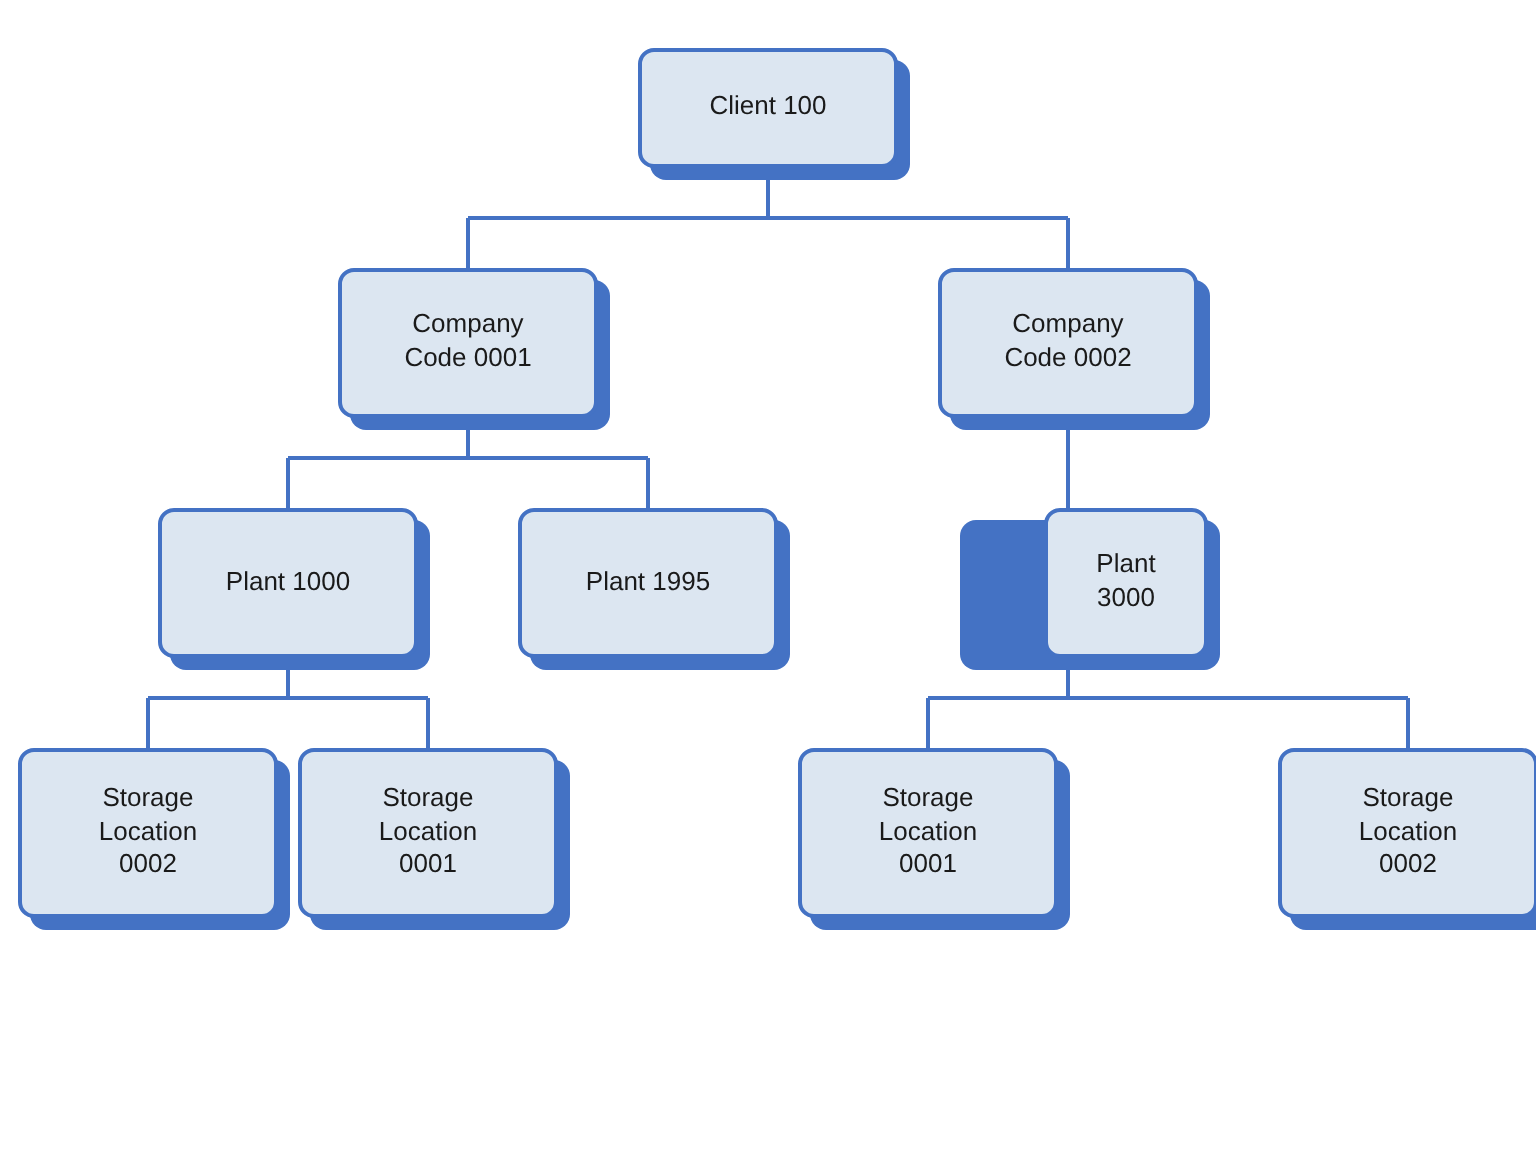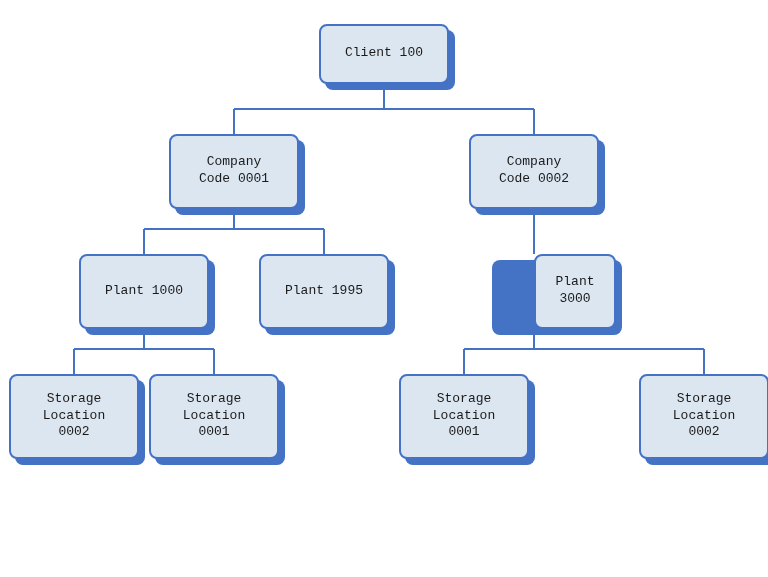--- a/index.html
+++ b/index.html
@@ -11,21 +11,20 @@
       overflow: hidden;
       display: flex;
       align-items: center;
       justify-content: center;
     }
 
     .tree-container {
       position: relative;
       width: 740px;
       height: 560px;
-      font-family: Liberation Mono, monospace;
     }
 
     
     .node-wrapper {
       position: absolute;
       display: flex;
       align-items: center;
       justify-content: center;
     }
 
@@ -127,21 +126,21 @@
     </div>
   </div>
 
   <div class="node-wrapper" style="left: 245px; top: 245px; width: 130px; height: 75px;">
     <div class="node-shadow" style="width: 130px; height: 75px;"></div>
     <div class="node-box" style="width: 130px; height: 75px;">
       <span>Plant 1995</span>
     </div>
   </div>
 
-  <div class="node-wrapper" style="left: 472px; top: 245px; width: 130px; height: 75px; padding-left: 48px;">
+  <div class="node-wrapper" style="left: 460px; top: 245px; width: 130px; height: 75px; padding-left: 48px;">
     <div class="node-shadow" style="width: 130px; height: 75px;"></div>
     <div class="node-box" style="width: 130px; height: 75px;">
       <span>Plant 3000</span>
     </div>
   </div>
 
   <div class="node-wrapper" style="left: -5px; top: 365px; width: 130px; height: 85px;">
     <div class="node-shadow" style="width: 130px; height: 85px;"></div>
     <div class="node-box" style="width: 130px; height: 85px;">
       <span style="white-space: pre;">Storage

